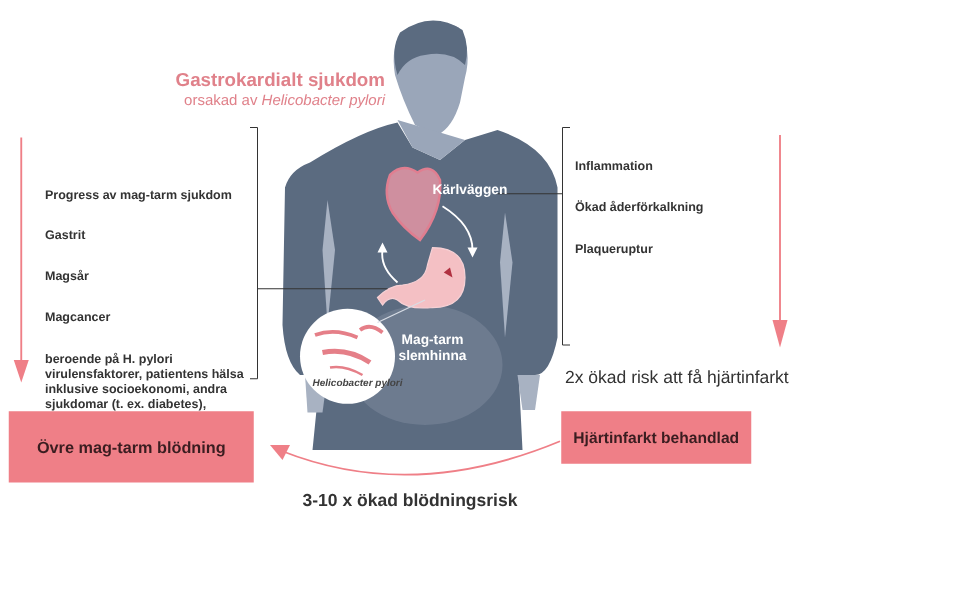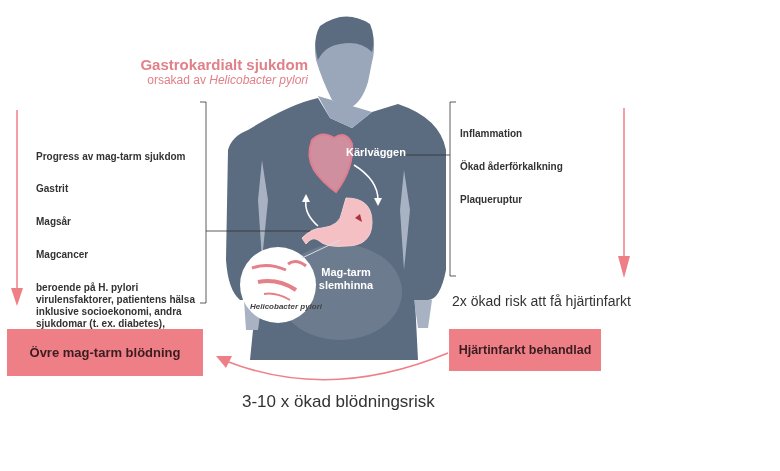--- a/index.html
+++ b/index.html
@@ -7,24 +7,24 @@
   .abs { position:absolute; }
   .title1 { left:98px; top:56px; width:210px; text-align:right; color:#e0818a; font-weight:bold; font-size:15px; }
   .title2 { left:70px; top:73px; width:238px; text-align:right; color:#e0818a; font-size:12px; }
   .title2 i { font-style:italic; }
   .list { font-size:10px; color:#333; }
   .list .hdr { font-weight:bold;margin-top:44px; }
   .left-list { left:36px; top:107px; width:170px; }
   .right-list { left:460px; top:107px; width:160px; }
   .list .item { margin-top:21px; line-height:12px;font-weight:bold; }
   .box { background:#ef7f87; color:#3a1d20; font-weight:bold; text-align:center; display:flex; align-items:center; justify-content:center; }
-  .box-left { left:7px; top:329px; width:196px; height:47px; font-size:13px; }
+  .box-left { left:7px; top:329px; width:196px; height:57px; font-size:13px; }
   .box-right { left:449px; top:329px; width:152px; height:42px; font-size:12.5px; line-height:15px; }
   .risk-right { left:452px; top:293px; font-size:14px; color:#333; }
-  .risk-bottom { left:242px; top:392px; font-size:17px; color:#333; }
+  .risk-bottom { left:242px; top:392px; font-size:14px; color:#333;font-weight:bold; }
   svg { position:absolute; left:0; top:0; }
   .organ-label { color:#fff; font-weight:bold; font-size:11px; text-align:center; }
   .hp-label { font-style:italic; font-weight:bold; font-size:8px; color:#444; }
 </style>
 </head>
 <body>
 
 <svg width="780" height="471" viewBox="0 0 780 471">
 
   <g>

